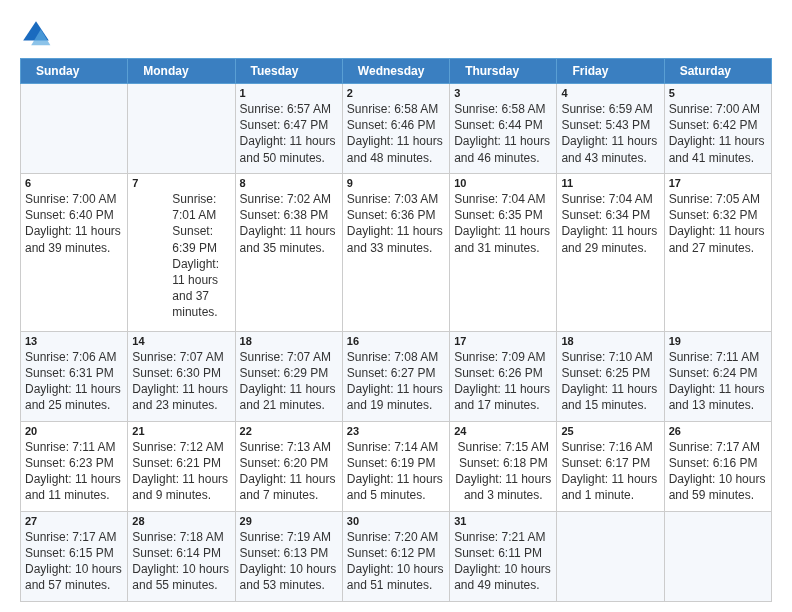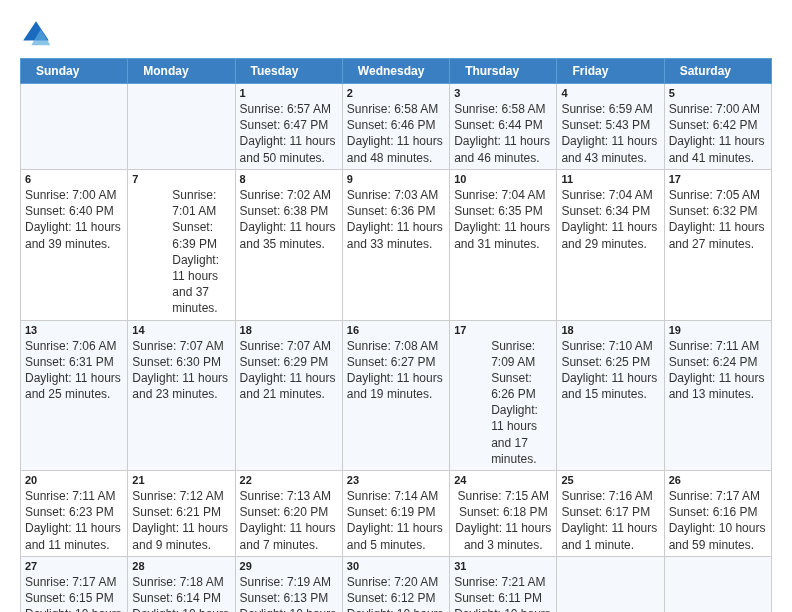--- a/index.html
+++ b/index.html
@@ -233,21 +233,21 @@
 Daylight: 11 hours and 21 minutes.</div>
           </td>
           <td>
             <span class="day-num">16</span>
             <div class="cell-text" style="white-space: pre-line;">Sunrise: 7:08 AM
 Sunset: 6:27 PM
 Daylight: 11 hours and 19 minutes.</div>
           </td>
           <td>
             <span class="day-num">17</span>
-            <div class="cell-text" style="white-space: pre-line; margin-left: 37px;">Sunrise: 7:09 AM
+            <div class="cell-text" style="white-space: pre-line;">Sunrise: 7:09 AM
 Sunset: 6:26 PM
 Daylight: 11 hours and 17 minutes.</div>
           </td>
           <td>
             <span class="day-num">18</span>
             <div class="cell-text" style="white-space: pre-line;">Sunrise: 7:10 AM
 Sunset: 6:25 PM
 Daylight: 11 hours and 15 minutes.</div>
           </td>
           <td>

